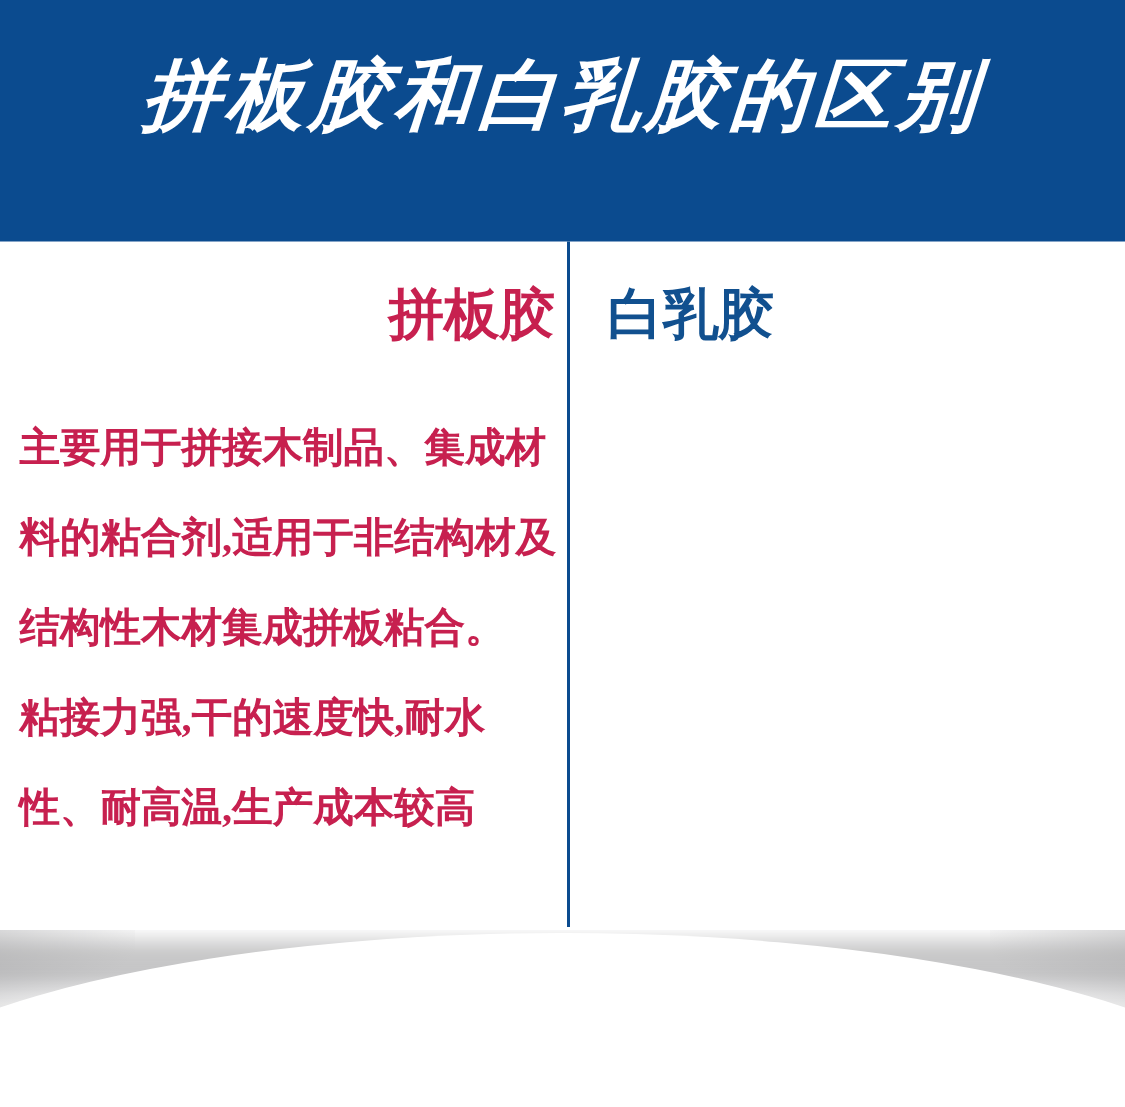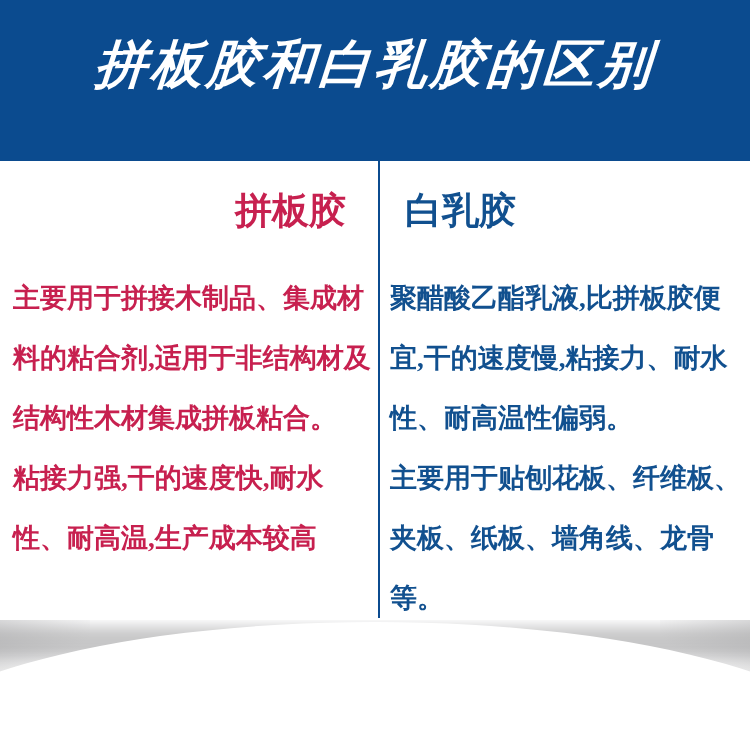--- a/index.html
+++ b/index.html
@@ -119,20 +119,21 @@
     top: 0px;
     width: 2px;
     height: 457px;
     background: #0b4b8f;
   }
 
   .col {
     position: absolute;
     top: 0;
     height: 459px;
+    padding-left: 24px;
   }
   .col-left  { left: 0px;   width: 378px; }
   .col-right { left: 380px; width: 370px; }
 
   .col-heading {
     position: absolute;
     top: 30px;
     font-family: "Liberation Serif", "DejaVu Serif", serif;
     font-size: 37px;
     font-weight: 700;
@@ -194,21 +195,17 @@
       <div class="col col-left">
         <div class="col-heading">拼板胶</div>
         <div class="col-body">
           <p class="para">主要用于拼接木制品、集成材料的粘合剂,适用于非结构材及结构性木材集成拼板粘合。</p>
           <p class="para">粘接力强,干的速度快,耐水性、耐高温,生产成本较高</p>
         </div>
       </div>
 
       <div class="col col-right">
         <div class="col-heading">白乳胶</div>
-        <div class="col-body">
-          <p class="para">聚醋酸乙酯乳液,比拼板胶便宜,干的速度慢,粘接力、耐水性、耐高温性偏弱。</p>
-          <p class="para">主要用于贴刨花板、纤维板、夹板、纸板、墙角线、龙骨等。</p>
-        </div>
       </div>
 
     </div>
   </div>
 </div>
 
 </body></html>

